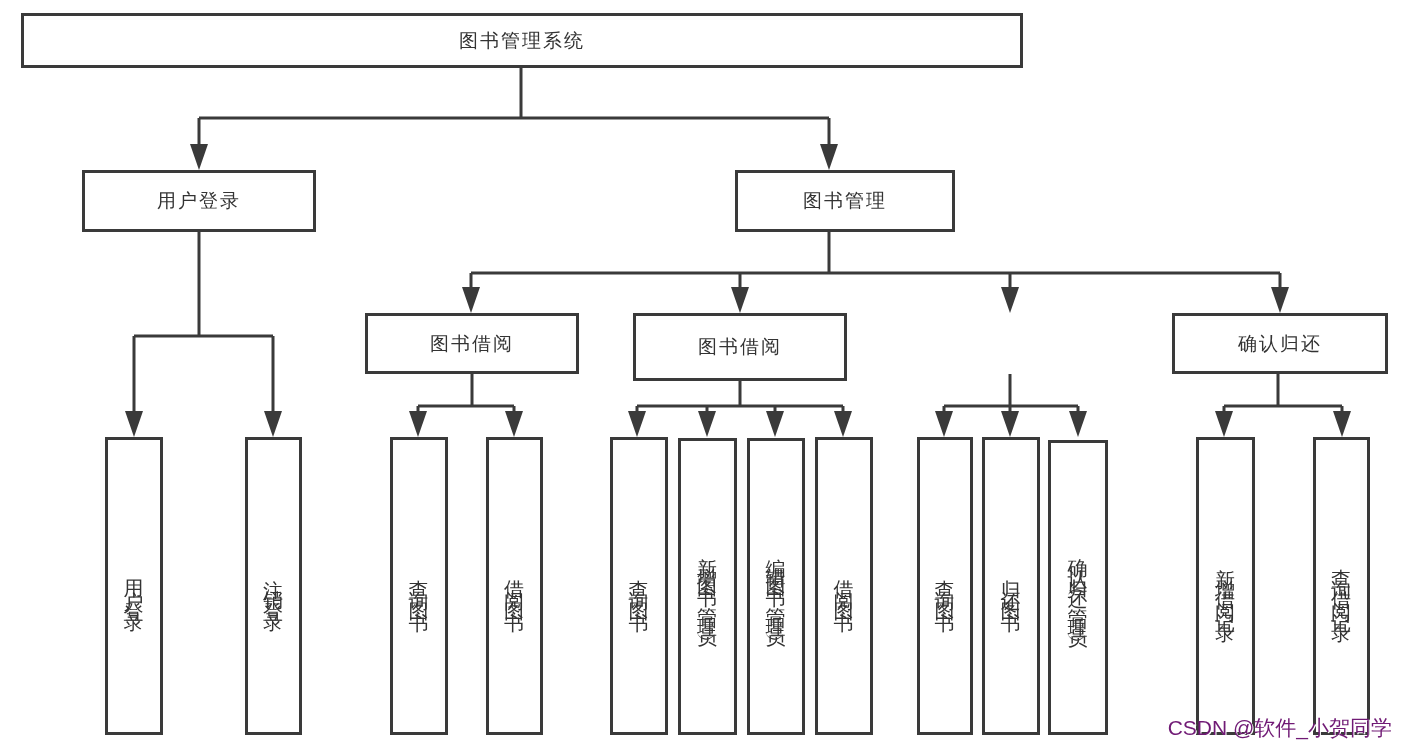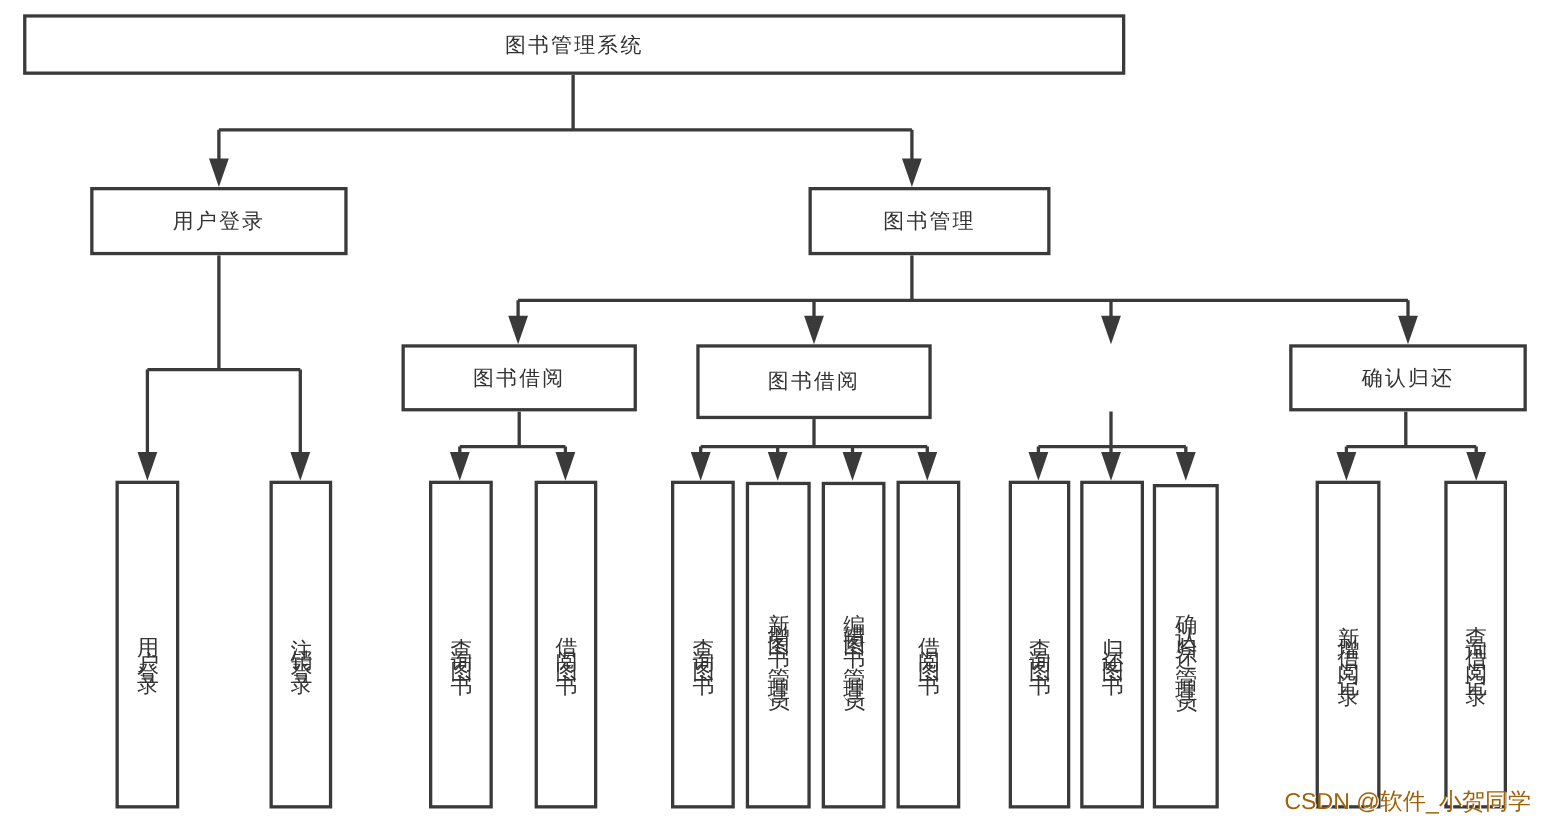--- a/index.html
+++ b/index.html
@@ -38,21 +38,21 @@
     line-height:1;
   }
   .vbox.long{
     letter-spacing:10px;
   }
   .watermark{
     position:absolute;
     right:13px;
     top:714px;
     font-size:21px;
-    color:#a16207;
+    color:#701a75;
     text-shadow:1px 1px 0 #ffffff;
     white-space:nowrap;
   }
 </style>
 </head>
 <body>
 
 <div id="canvas">
 
   <svg id="connectors" viewBox="0 0 1405 747" xmlns="http://www.w3.org/2000/svg">

